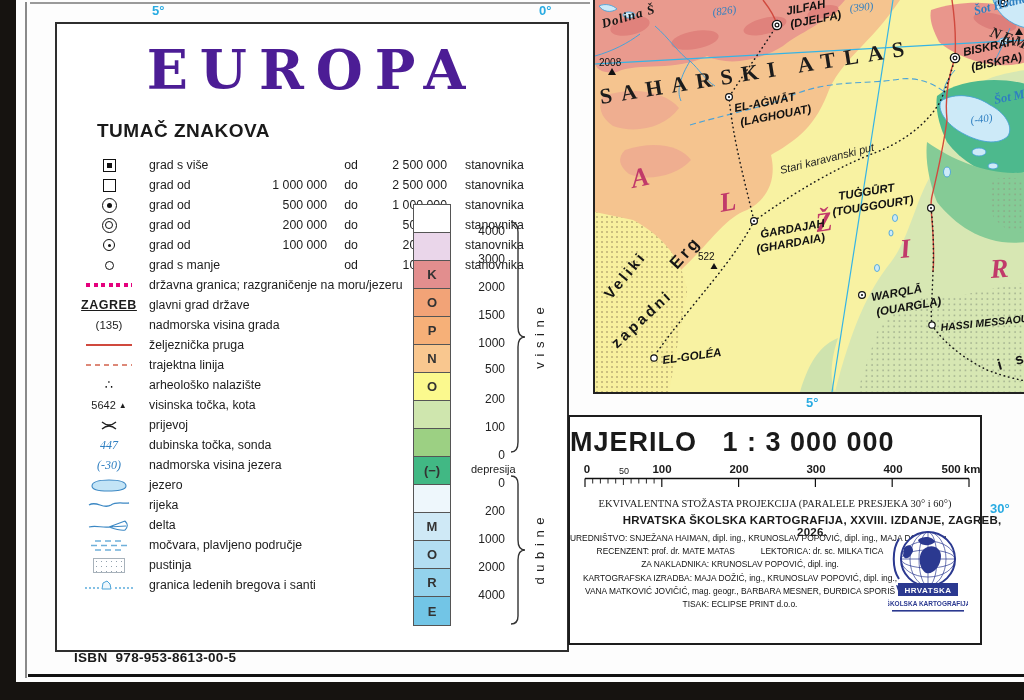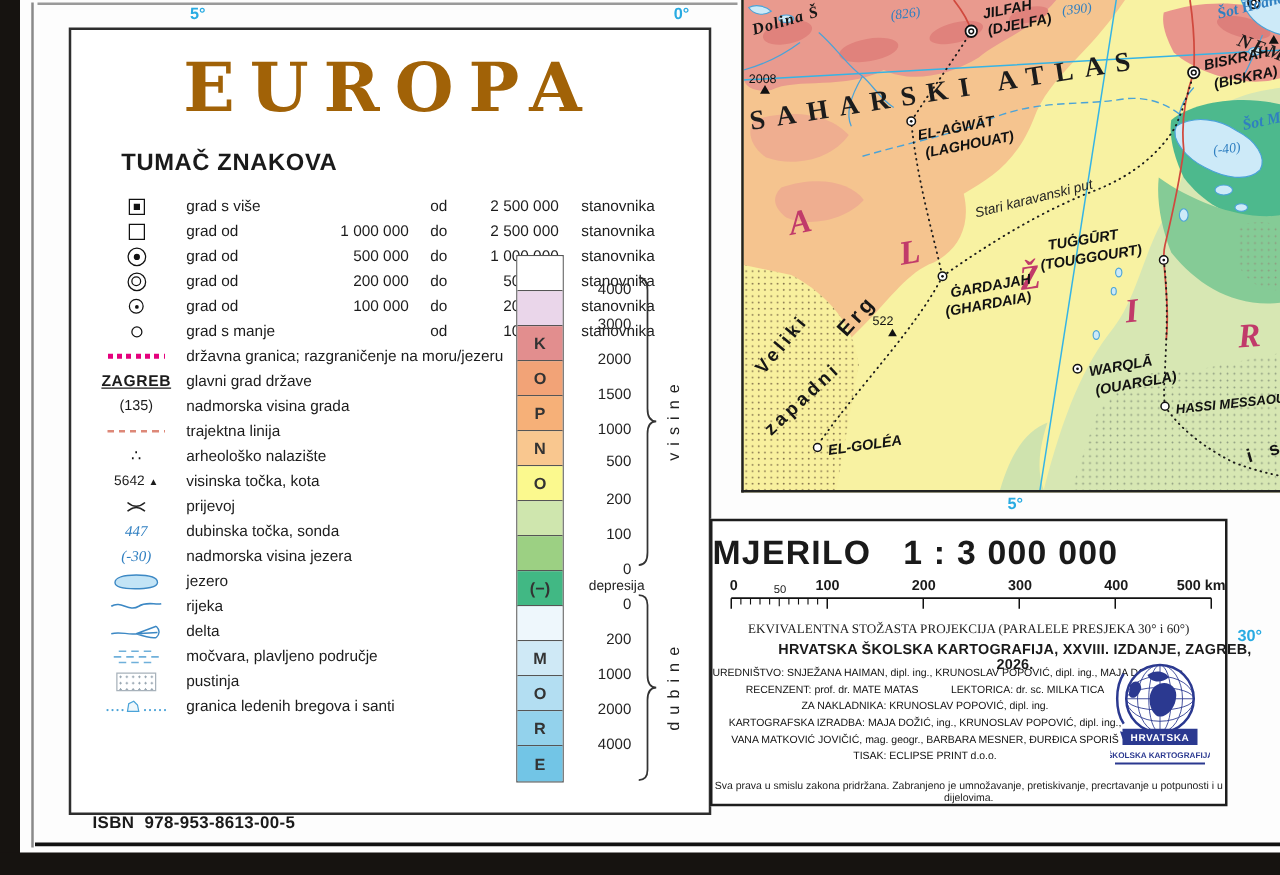--- a/index.html
+++ b/index.html
@@ -12,21 +12,21 @@
   .edge-left-line{left:25px;top:2px;width:2px;height:676px;background:#8a8a8a;}
   .edge-top-line{left:30px;top:2px;width:560px;height:2px;background:#9a9a9a;}
   .edge-bottom-thin{left:28px;top:674px;width:996px;height:3px;background:#111;}
   .edge-bottom-bar{left:0;top:682px;width:1024px;height:18px;background:#161310;}
 
   .coord{color:#29abe2;font-weight:bold;font-size:13px;}
 
   
   .legend-box{left:55px;top:22px;width:510px;height:626px;background:#fff;border:2px solid #2e2e2e;}
   .europa{left:0;top:14px;width:100%;text-align:center;font-family:"DejaVu Serif","Liberation Serif",serif;
-          font-weight:bold;font-size:54px;letter-spacing:12px;color:#a16207;}
+          font-weight:bold;font-size:54px;letter-spacing:12px;color:#4c1d95;}
   .tumac{left:40px;top:96px;font-size:19px;font-weight:bold;letter-spacing:0.5px;}
 
   .lrows{left:24px;top:131px;width:350px;}
   .lrow{display:grid;grid-template-columns:56px 104px 62px 24px 72px auto;align-items:center;height:20px;
         font-size:12.3px;color:#1c1c1c;gap:12px;}
   .sym{display:flex;align-items:center;justify-content:center;}
   .num{text-align:right;white-space:nowrap;}
   .mid{text-align:center;}
   .tail{padding-left:6px;white-space:nowrap;}
   .ltxt{grid-column:2/7;white-space:nowrap;}
@@ -191,20 +191,26 @@
           </span>
         <span class="ltxt">državna granica; razgraničenje na moru/jezeru</span>
       </div>
       <div class="lrow">
         <span class="sym zagreb">ZAGREB</span>
         <span class="ltxt">glavni grad države</span>
       </div>
       <div class="lrow">
         <span class="sym paren-elev">(135)</span>
         <span class="ltxt">nadmorska visina grada</span>
+      </div>
+      <div class="lrow">
+        <span class="sym">
+            <span class="rail-sym"></span>
+          </span>
+        <span class="ltxt">željeznička pruga</span>
       </div>
       <div class="lrow">
         <span class="sym">
             <span class="ferry-sym"></span>
           </span>
         <span class="ltxt">trajektna linija</span>
       </div>
       <div class="lrow">
         <span class="sym arch-sym">∴</span>
         <span class="ltxt">arheološko nalazište</span>
@@ -551,19 +557,18 @@
         <path d="M36,22 C44,16 53,21 53,29 C53,39 45,48 38,46 C31,42 29,28 36,22 Z"></path>
         <path d="M30,13 C36,8 45,10 47,15 C41,20 32,19 30,13 Z"></path>
         <path d="M16,21 C20,16 25,18 25,24 C23,30 18,34 15,29 Z"></path>
       </g>
       <rect x="10" y="56" width="60" height="13" fill="#2b3990"></rect>
       <text x="40" y="66" text-anchor="middle" fill="#fff" style="font:bold 8px 'Liberation Sans',sans-serif;letter-spacing:0.5px;">HRVATSKA</text>
       <text x="40" y="79" text-anchor="middle" fill="#2b3990" style="font:bold 6.5px 'Liberation Sans',sans-serif;">ŠKOLSKA KARTOGRAFIJA</text>
       <rect x="4" y="83" width="72" height="1.6" fill="#2b3990"></rect>
     </svg>
 
-    <div class="abs rights">Sva prava u smislu zakona pridržana. Zabranjeno je umnožavanje, pretiskivanje, precrtavanje u potpunosti i u dijelovima.</div>
   </div>
 
   <span class="abs isbn">ISBN  978-953-8613-00-5</span>
   <div class="abs edge-bottom-thin"></div>
   <div class="abs edge-bottom-bar"></div>
 </div>
 
 </body></html>

